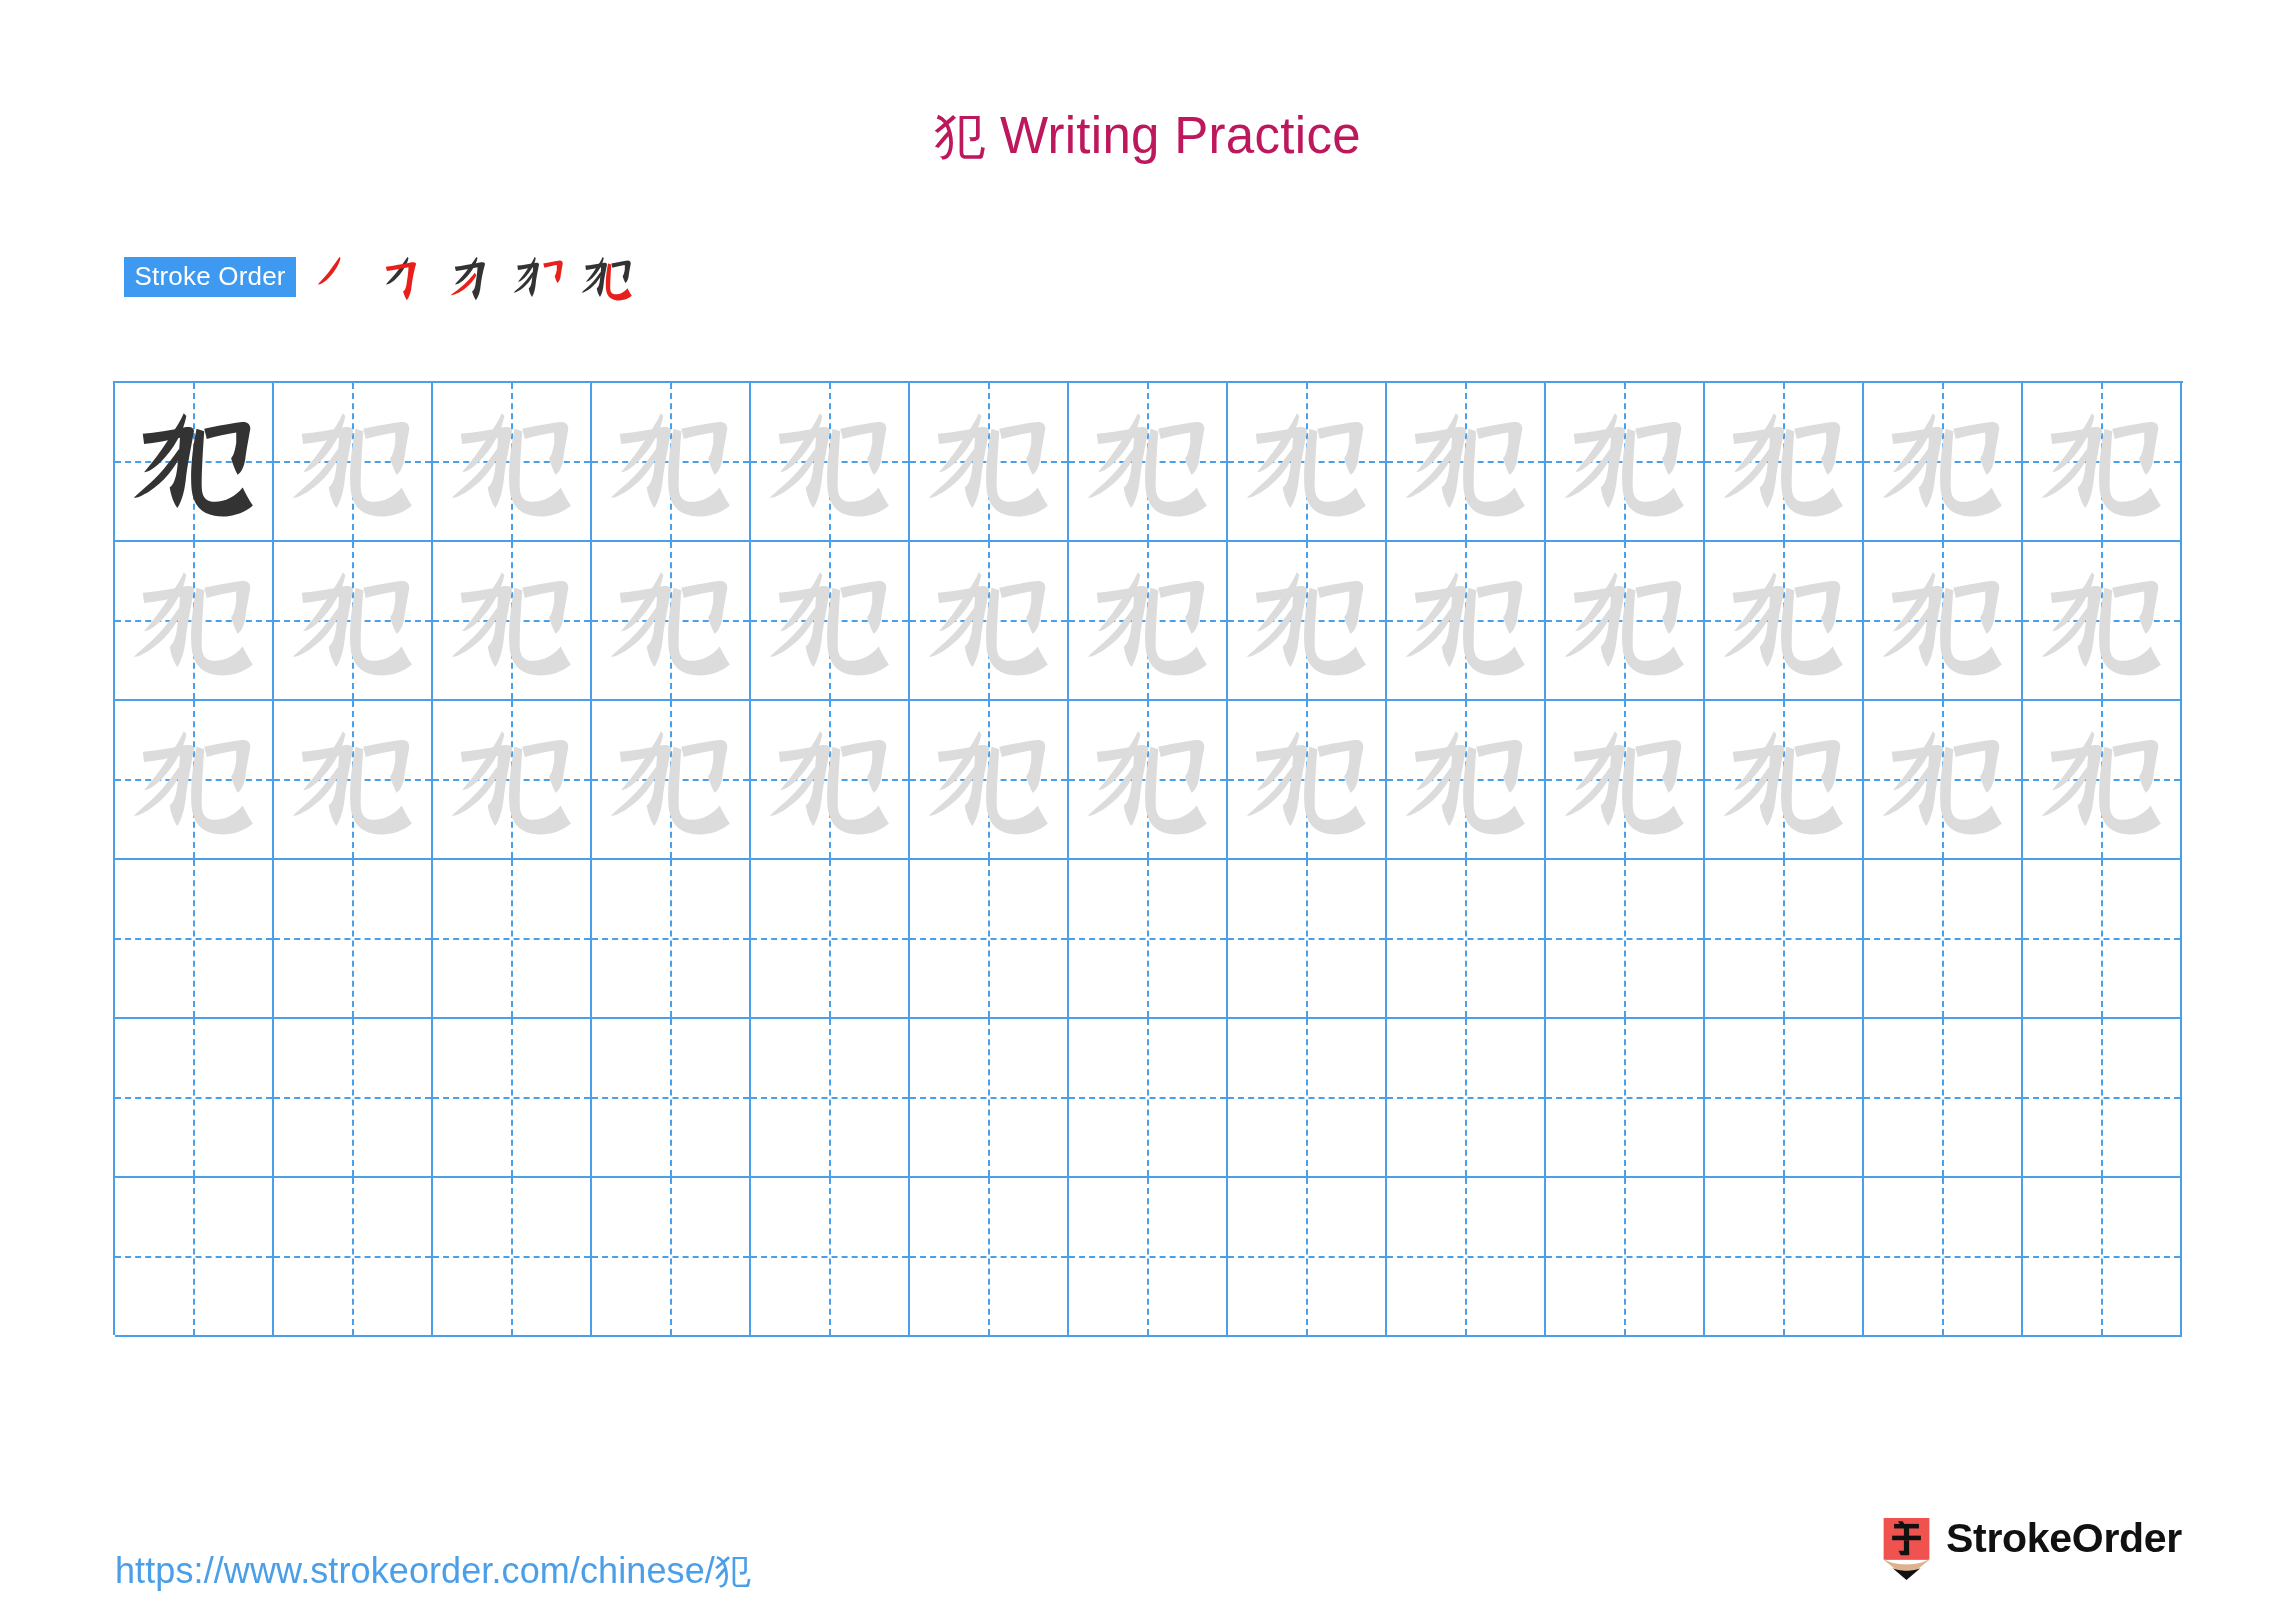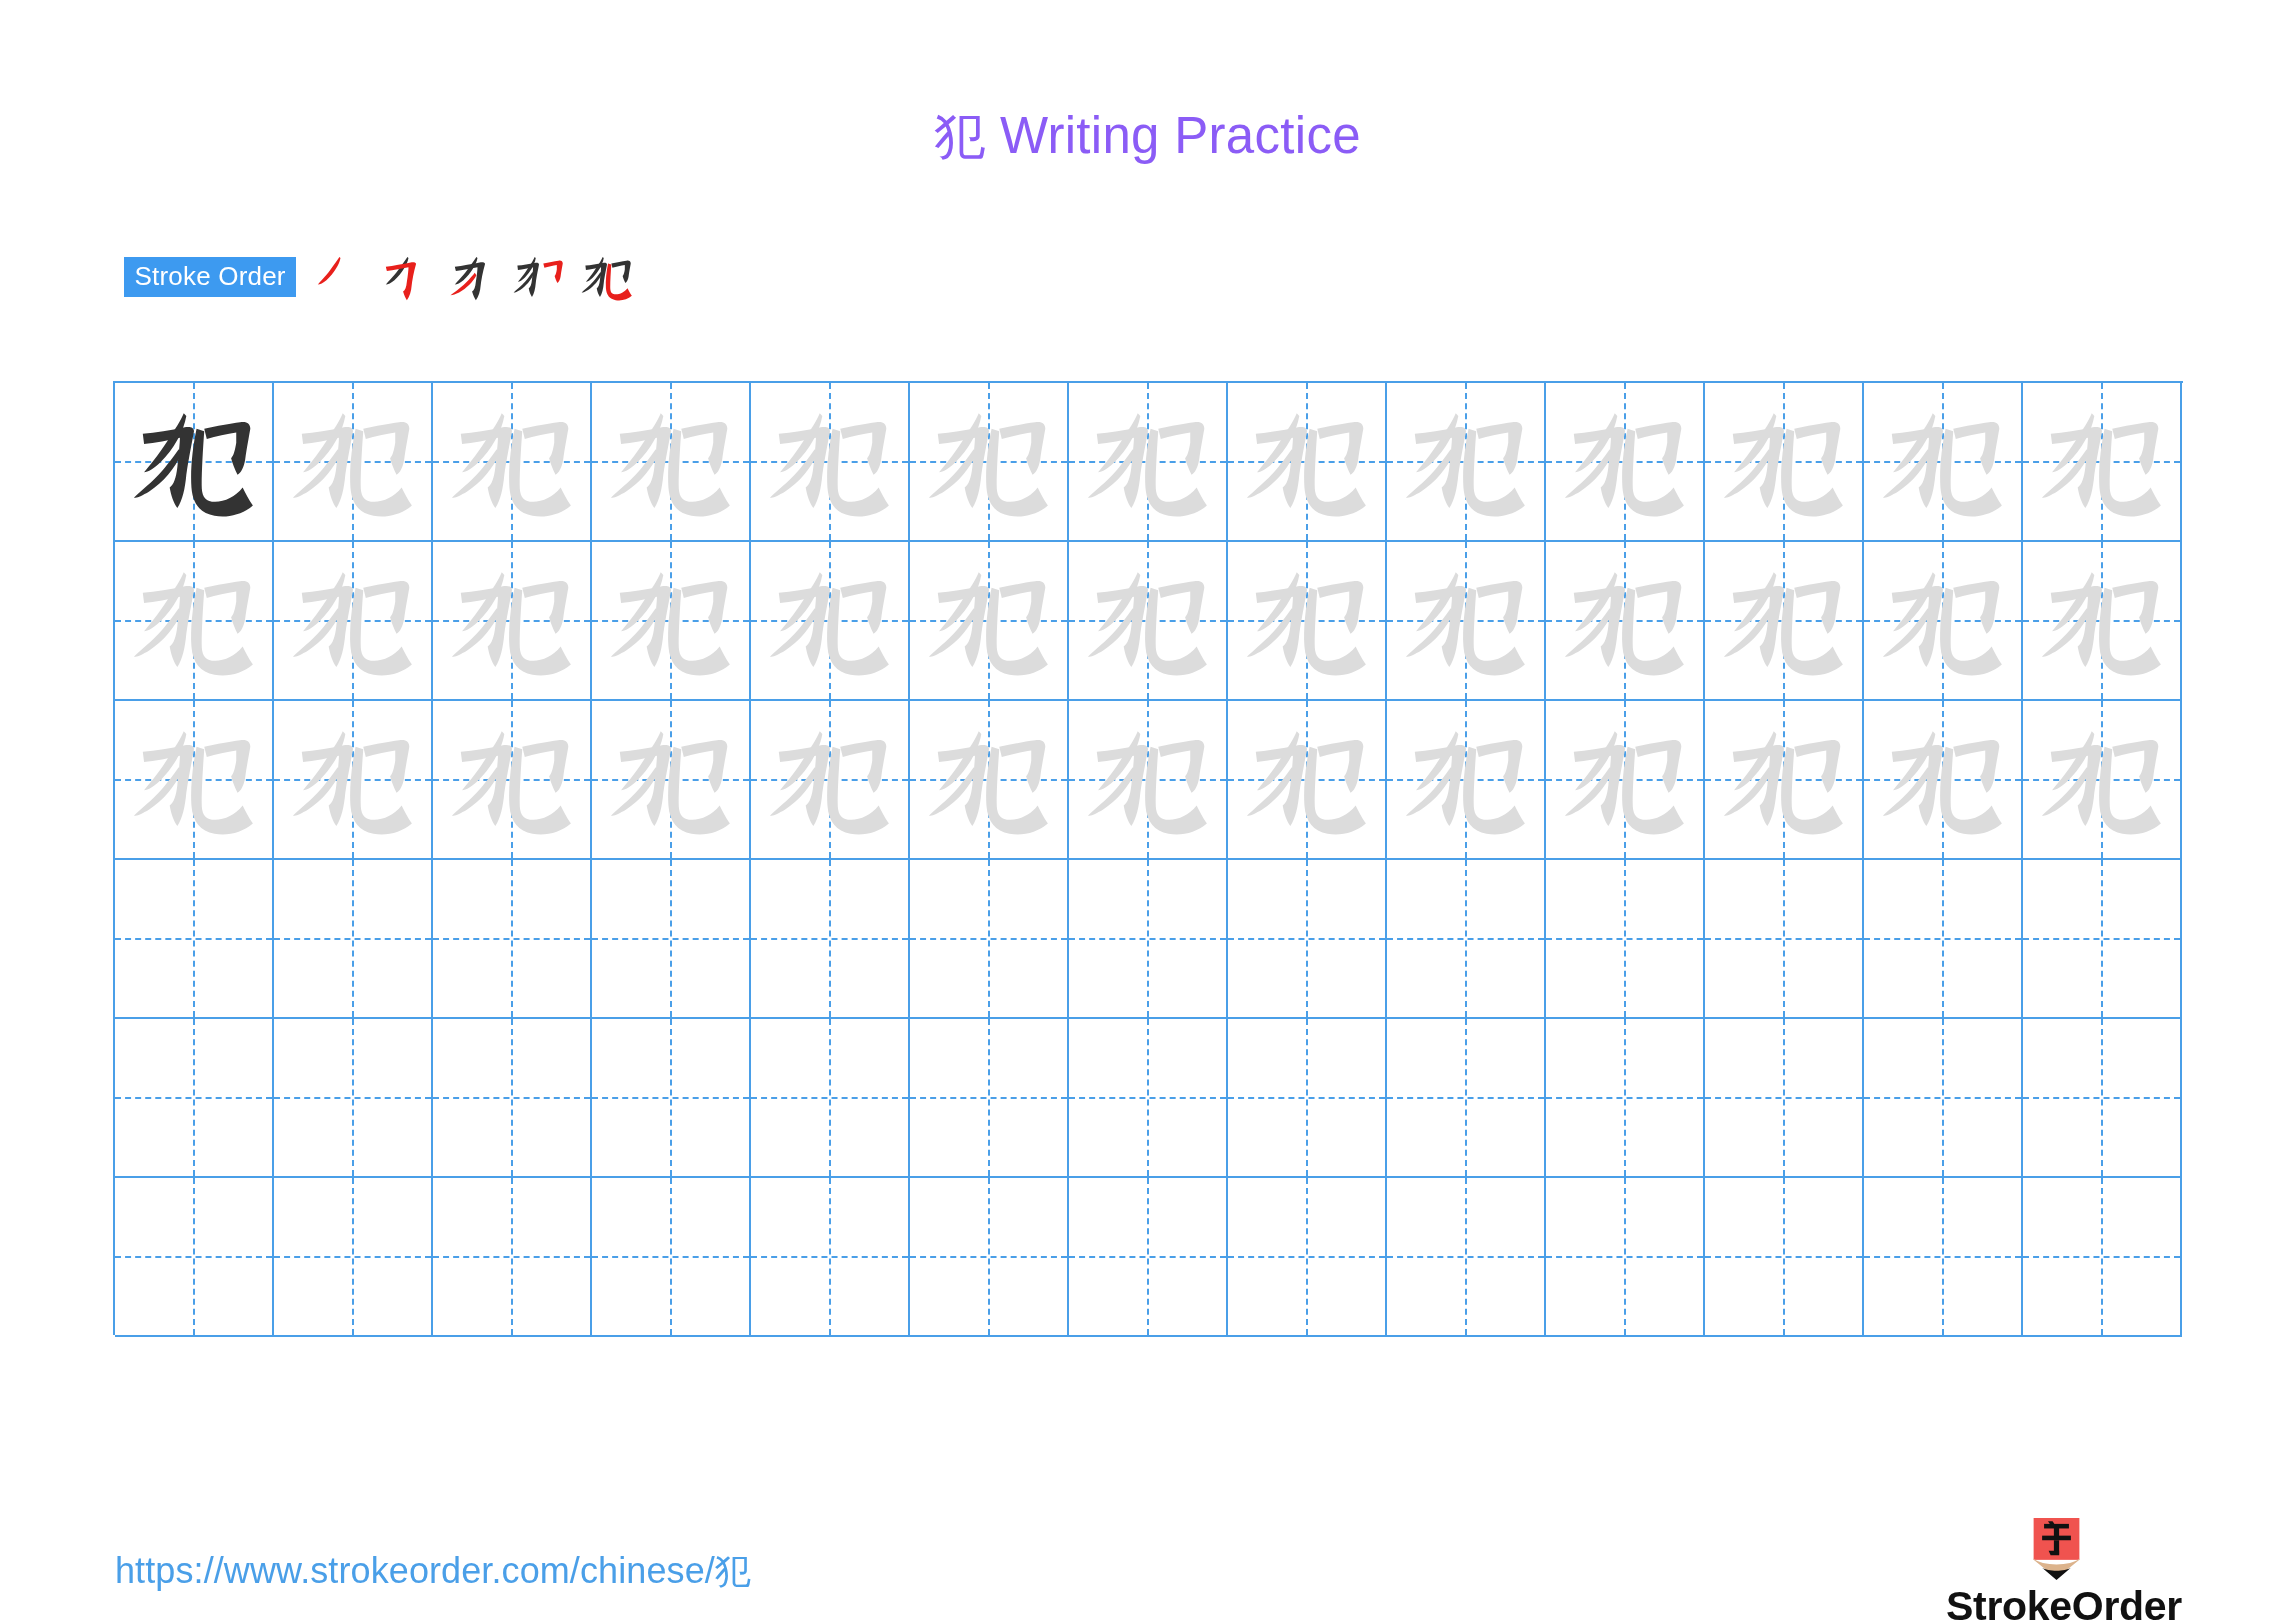--- a/index.html
+++ b/index.html
@@ -18,21 +18,21 @@
   
   .page-title {
     position: absolute;
     left: 0;
     top: 110px;
     width: 2295px;
     text-align: center;
     font-size: 51px;
     font-weight: 400;
     letter-spacing: 0.3px;
-    color: #8b5cf6;
+    color: #be185d;
     line-height: 1;
     white-space: nowrap;
   }
   .page-title .han {
     font-family: "DejaVu Sans", sans-serif;
     font-size: 51px;
   }
 
   
   .stroke-order-row {
@@ -141,23 +141,22 @@
     color: #4a9fe8;
     letter-spacing: 0.1px;
     white-space: nowrap;
     margin-top: 16px;
   }
   .footer-brand {
     position: absolute;
     right: 113px;
     top: 1518px;
     display: flex;
-    align-items: center;
+    align-items: flex-start;
     height: 79px;
-    flex-direction: column;
   }
   .brand-logo {
     width: 51px;
     height: 68px;
     margin-right: 14.4px;
     flex: none;
   }
   .brand-name {
     font-size: 41px;
     font-weight: bold;

